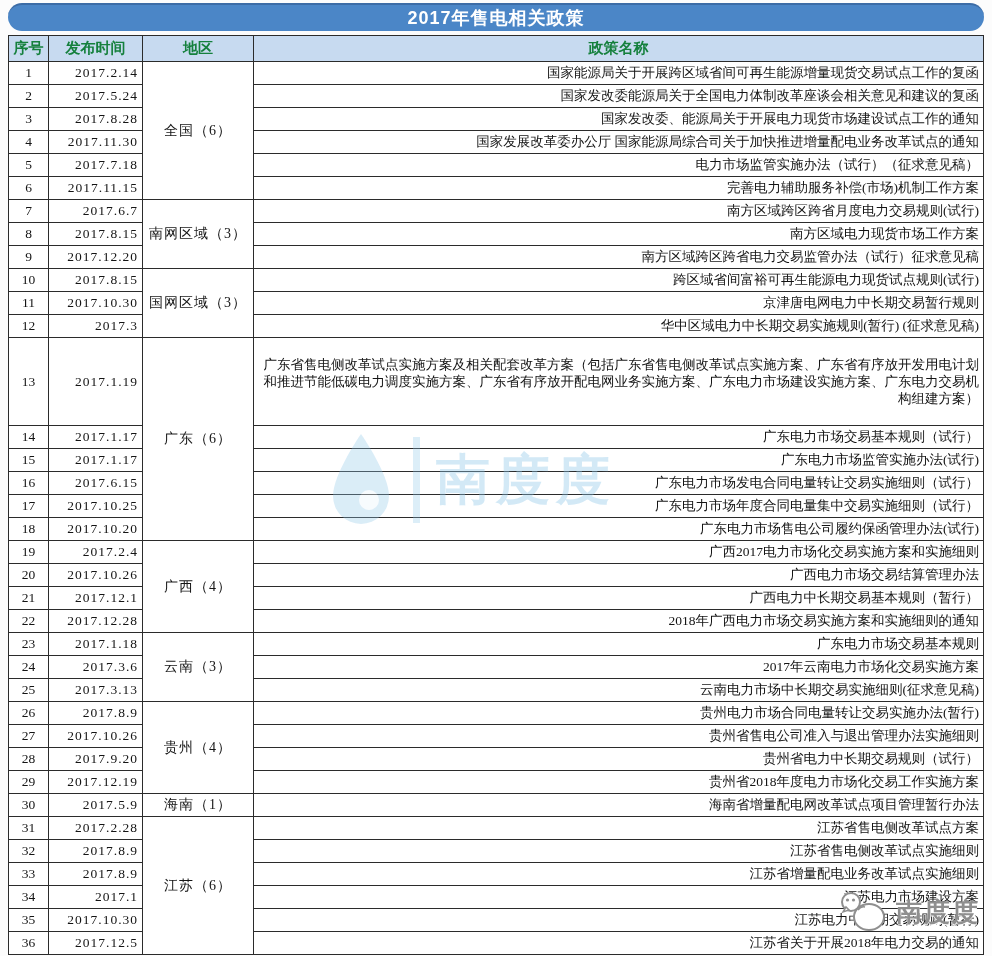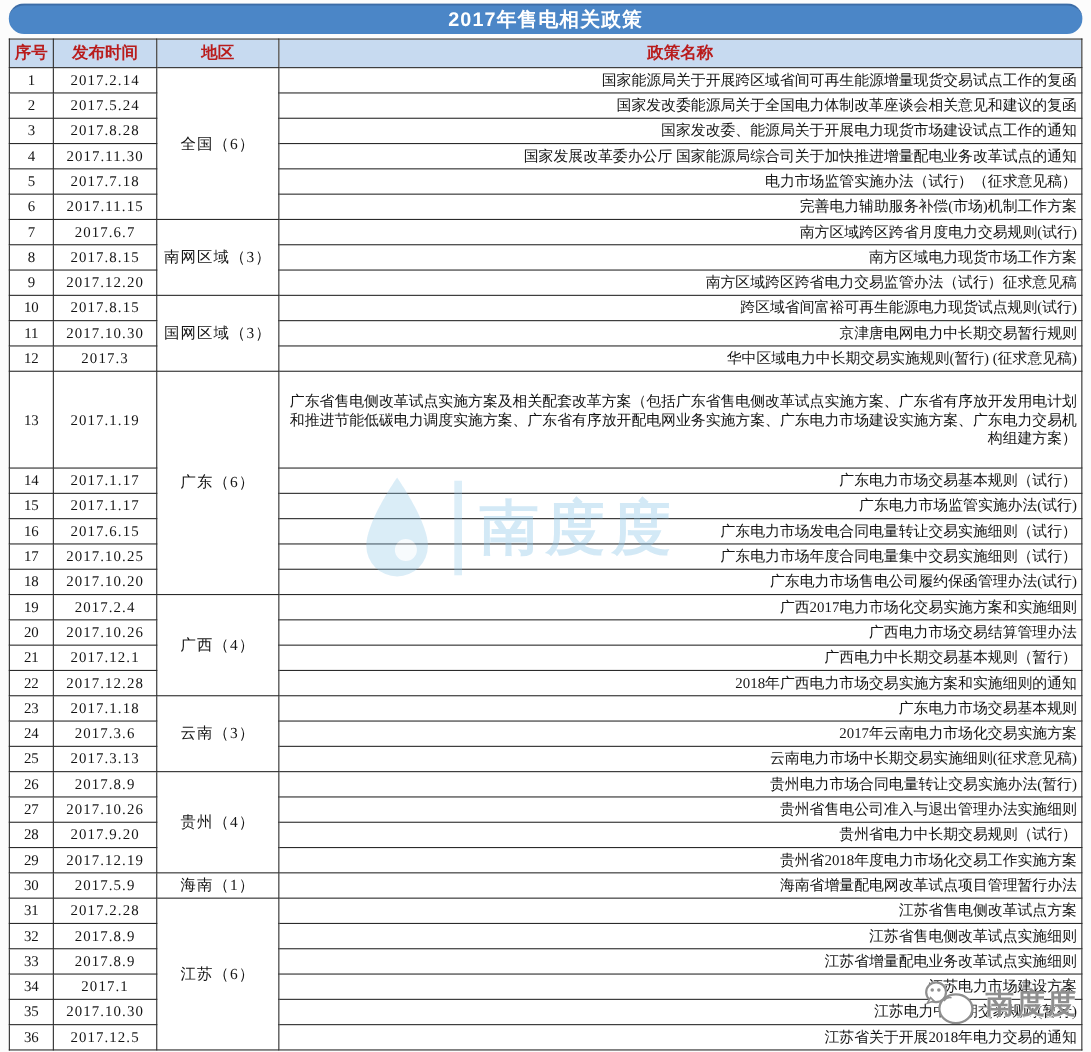--- a/index.html
+++ b/index.html
@@ -33,26 +33,26 @@
     background:#ffffff;
   }
   .policy th,.policy td{
     border:1px solid var(--border);
     padding:0 4px;box-sizing:border-box;
     overflow:hidden;
   }
   .policy thead th{
     background:var(--header-bg);
     font-family:Liberation Serif, serif;
-    font-weight:bold;font-size:15px;color:#b91c1c;
+    font-weight:bold;font-size:15px;color:#15803d;
     height:26px;text-align:center;
   }
   .policy tbody tr{height:23px;}
   .cell-no{text-align:center;font-size:13.5px;width:40px;}
-  .cell-date{text-align:center;font-size:13.5px;letter-spacing:1px;white-space:nowrap;}
+  .cell-date{text-align:right;font-size:13.5px;letter-spacing:1px;white-space:nowrap;}
   .cell-region{text-align:center;font-size:14px;letter-spacing:1px;font-family:Liberation Serif, serif;}
   .cell-policy{text-align:right;font-size:13.5px;white-space:nowrap;}
   tr.tall-row{height:74px;}
   tr.tall-row .cell-policy{white-space:normal;line-height:17px;padding:18px 4px;}
   
   .wm-center{
     position:absolute;left:325px;top:432px;
     display:flex;align-items:center;gap:16px;
     opacity:0.38;pointer-events:none;
   }

